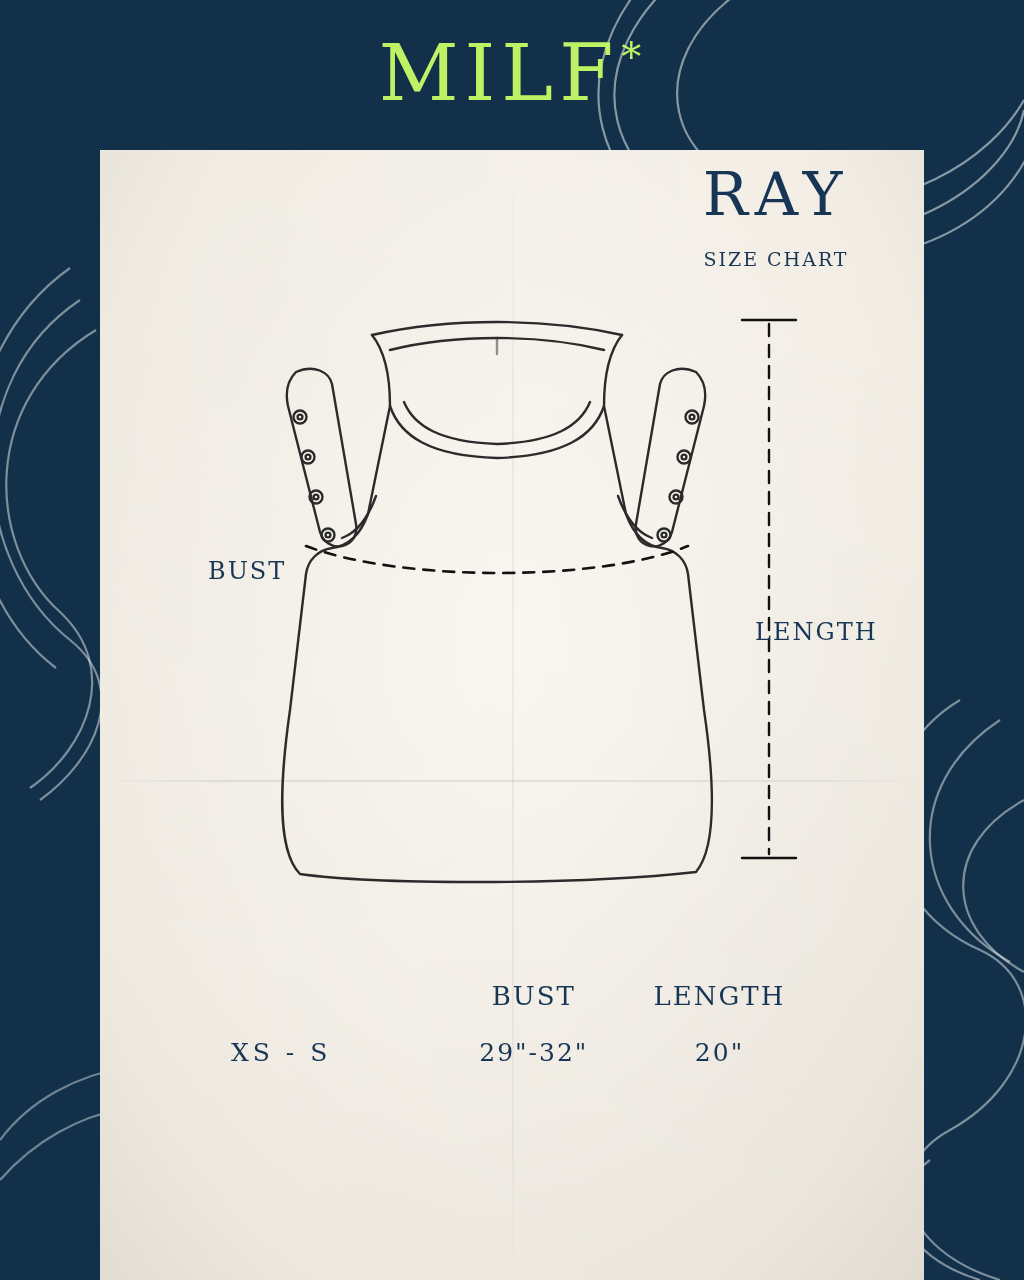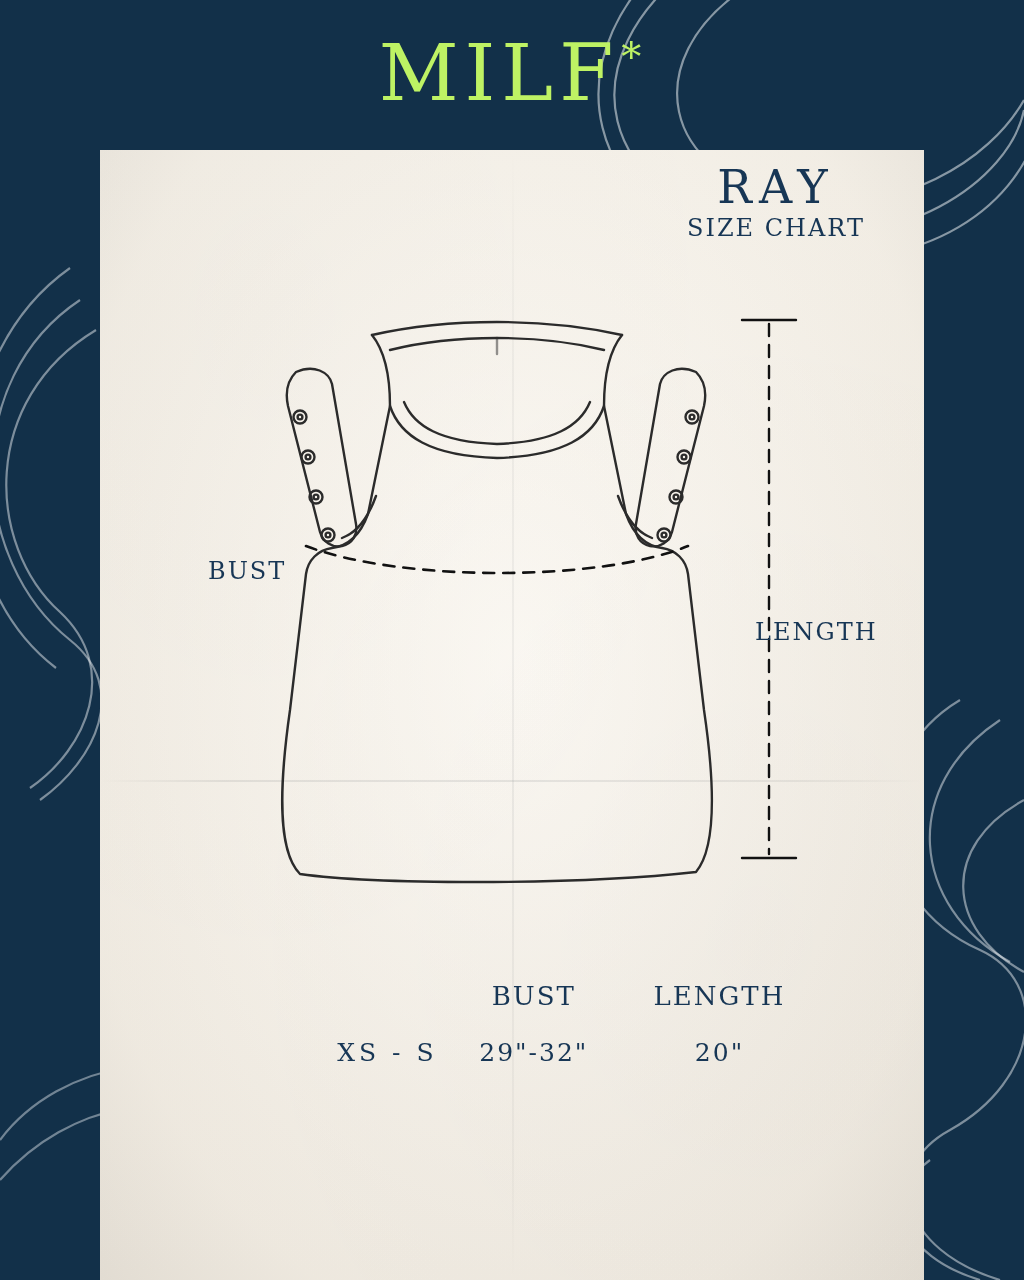--- a/index.html
+++ b/index.html
@@ -88,29 +88,29 @@
   .ray-title {
     position: absolute;
     right: 28px;
     top: 14px;
     text-align: center;
     color: #173655;
     width: 240px;
   }
   .ray-title .ray-word {
     font-family: "DejaVu Serif", serif;
-    font-size: 46px;
+    font-size: 60px;
     letter-spacing: 7px;
     line-height: 1;
   }
   .ray-title .ray-sub {
     font-family: "DejaVu Serif", serif;
-    font-size: 24px;
+    font-size: 19px;
     letter-spacing: 2px;
-    margin-top: 4px;
+    margin-top: 24px;
   }
 
   .label {
     position: absolute;
     color: #173655;
     font-family: "DejaVu Serif", serif;
     font-size: 24px;
     letter-spacing: 2px;
   }
   .label-bust { left: 108px; top: 407px; }
@@ -132,21 +132,21 @@
     letter-spacing: 2px;
   }
   .size-table th {
     font-size: 26px;
     padding-bottom: 26px;
   }
   .size-table td {
     font-size: 25px;
     padding-bottom: 22px;
   }
-  .size-table .col-size { width: 210px; text-align: right; }
+  .size-table .col-size { width: 210px; text-align: left; }
   .size-table .col-bust { width: 190px; }
   .size-table .col-length { width: 180px; }
   .size-table .size-name { letter-spacing: 4px; }
 </style>
 </head>
 <body>
 
 <div class="page">
 
   <svg class="bg-swirls" width="1024" height="1280" viewBox="0 0 1024 1280">

